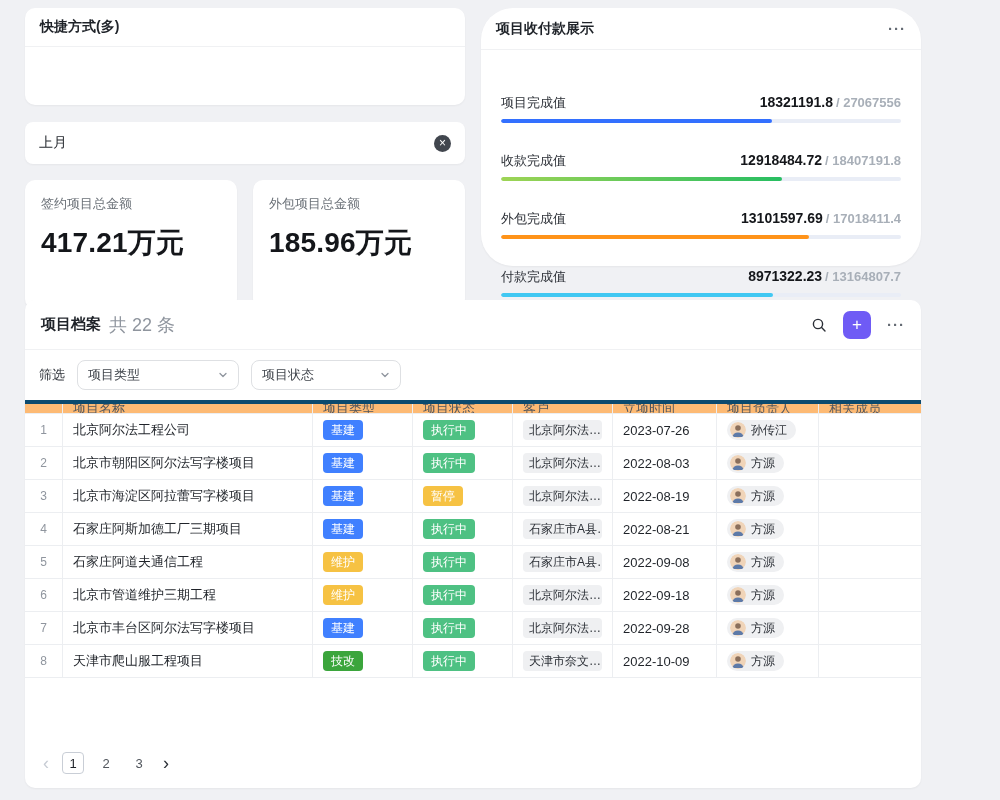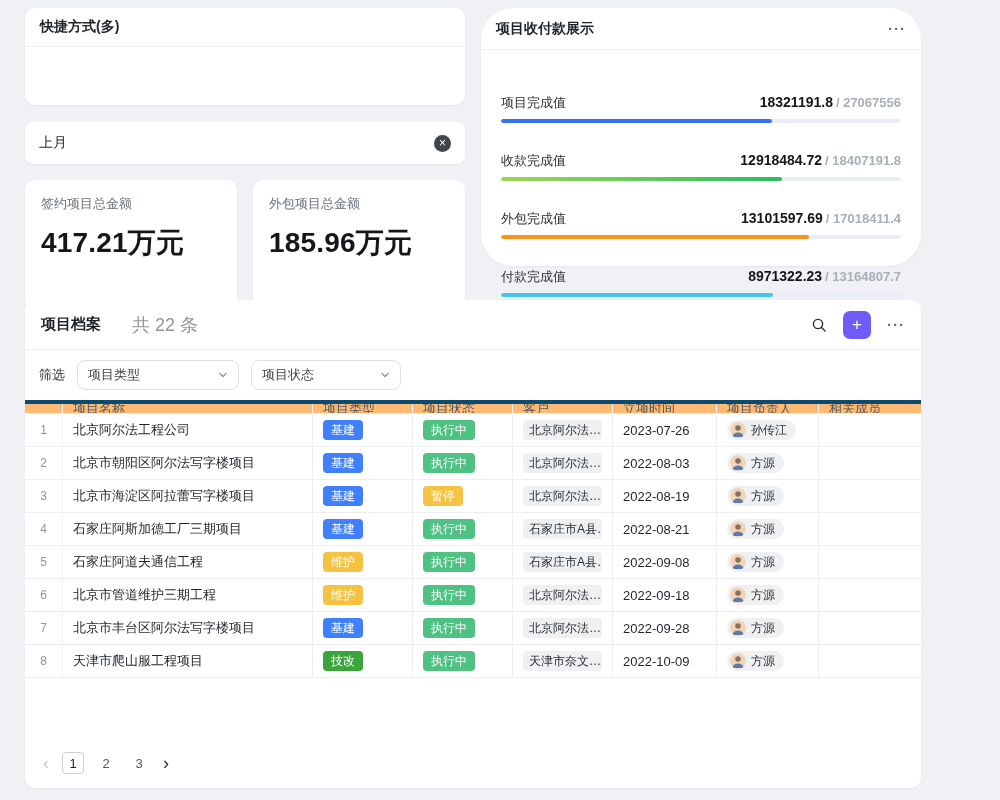--- a/index.html
+++ b/index.html
@@ -34,21 +34,21 @@
   .metric { margin-bottom:13px; }
   .m-top { display:flex; justify-content:space-between; align-items:baseline;margin-top:28px; }
   .m-label { font-size:13px; color:#2b2f36; }
   .m-val { font-size:14px; font-weight:700; color:#14161a; }
   .m-total { font-size:13px; font-weight:700; color:#a8afb8; margin-left:3px; }
   .track { height:4px; border-radius:2px; background:#e9edf6; margin-top:7px; overflow:hidden; }
   .fill { height:100%; border-radius:2px; }
 
   
   #table-card { left:25px; top:300px; width:896px; height:488px; }
-  .tc-head { height:50px; display:flex; align-items:center; padding:0 16px; border-bottom:1px solid #f0f1f3;gap:23px; }
+  .tc-head { height:50px; display:flex; align-items:center; padding:0 16px; border-bottom:1px solid #f0f1f3; }
   .tc-title { font-size:15px; font-weight:700; color:#1f2329; }
   .tc-count { margin-left:8px; font-size:18px; color:#8f959e; }
   .tc-actions { margin-left:auto; display:flex; align-items:center; gap:16px; }
   .icon-btn { cursor:pointer; display:flex; align-items:center; }
   .btn-add { width:28px; height:28px; border:none; border-radius:7px; color:#fff; font-size:17px; line-height:1; display:flex; align-items:center; justify-content:center; cursor:pointer; }
 
   .filter-row { height:50px; display:flex; align-items:center; gap:12px; padding:0 14px; }
   .filter-label { font-size:13px; color:#2b2f36; }
   .select { height:30px; display:inline-flex; align-items:center; justify-content:space-between; border:1px solid #dee0e3; border-radius:8px; padding:0 10px; font-size:13px; color:#40454c; background:#fff; cursor:pointer; }
   .select.w1 { width:162px; } .select.w2 { width:150px; }

